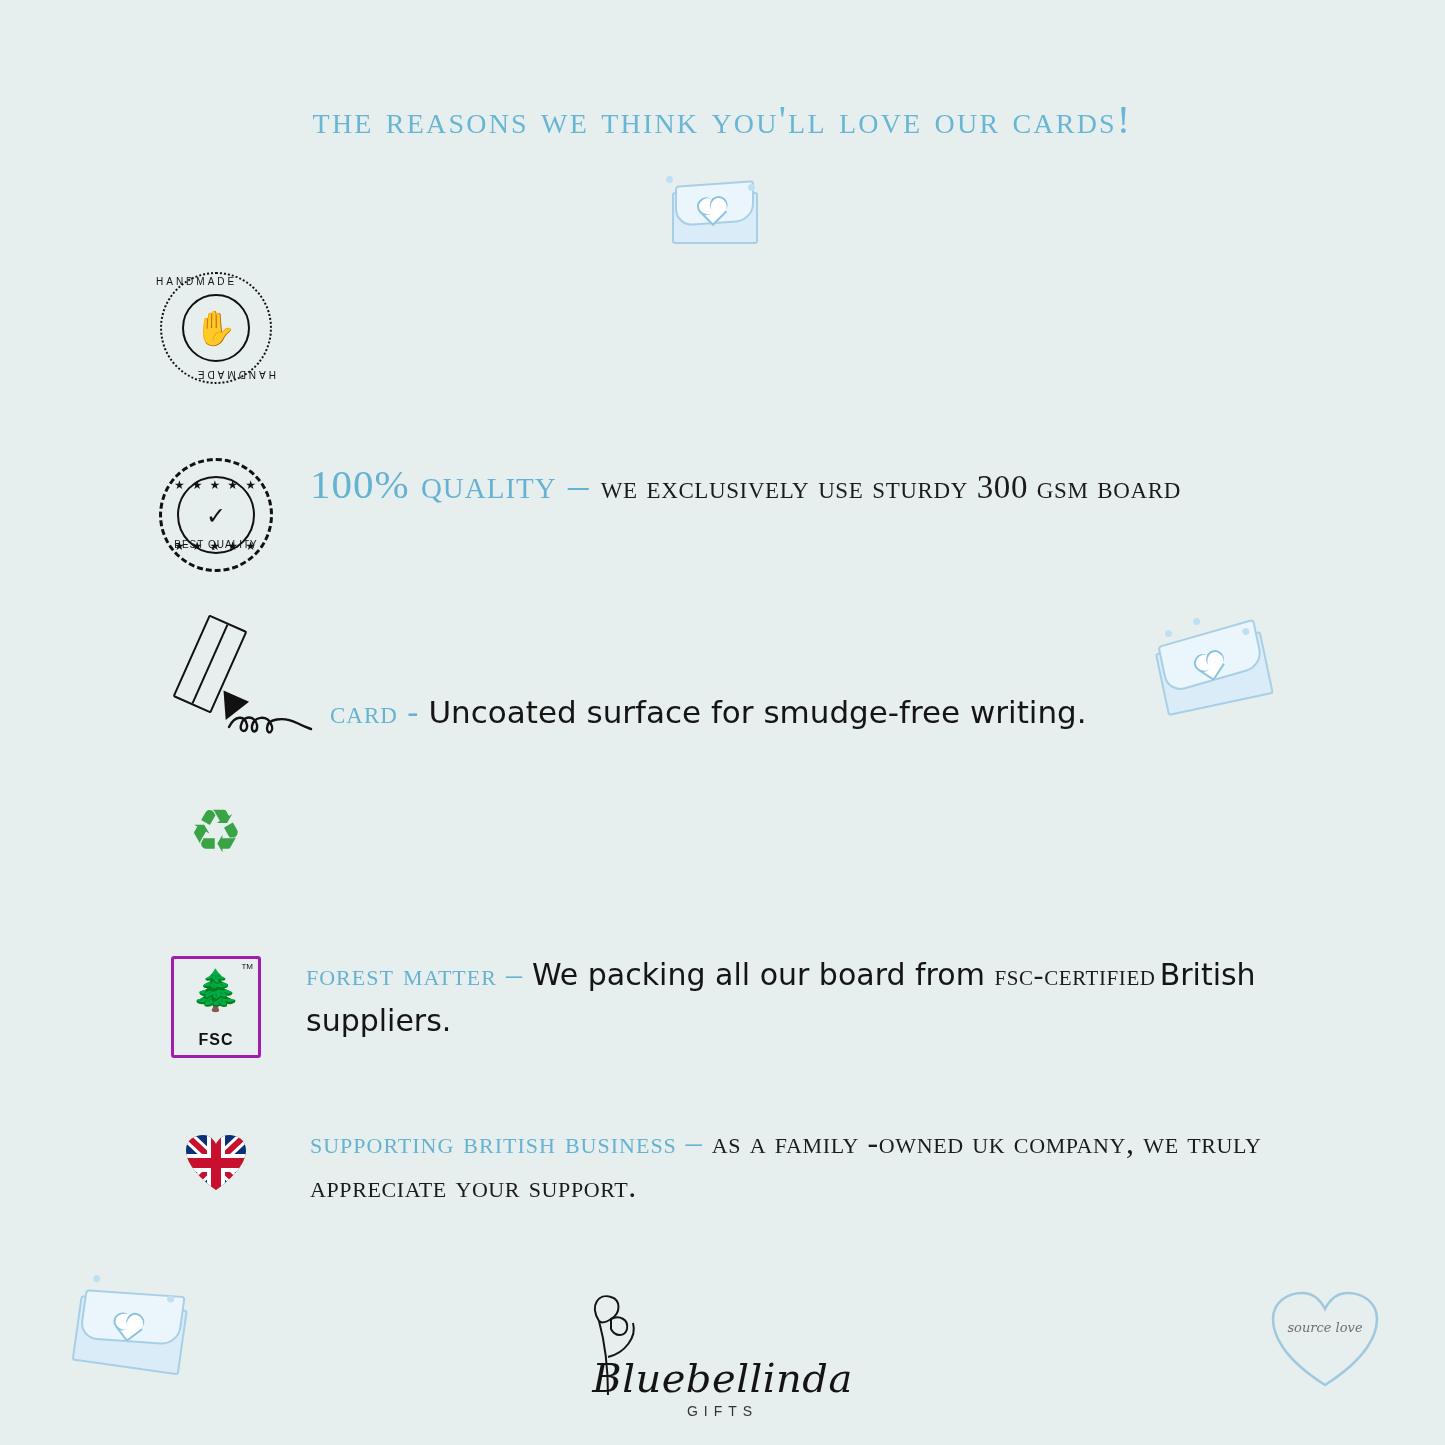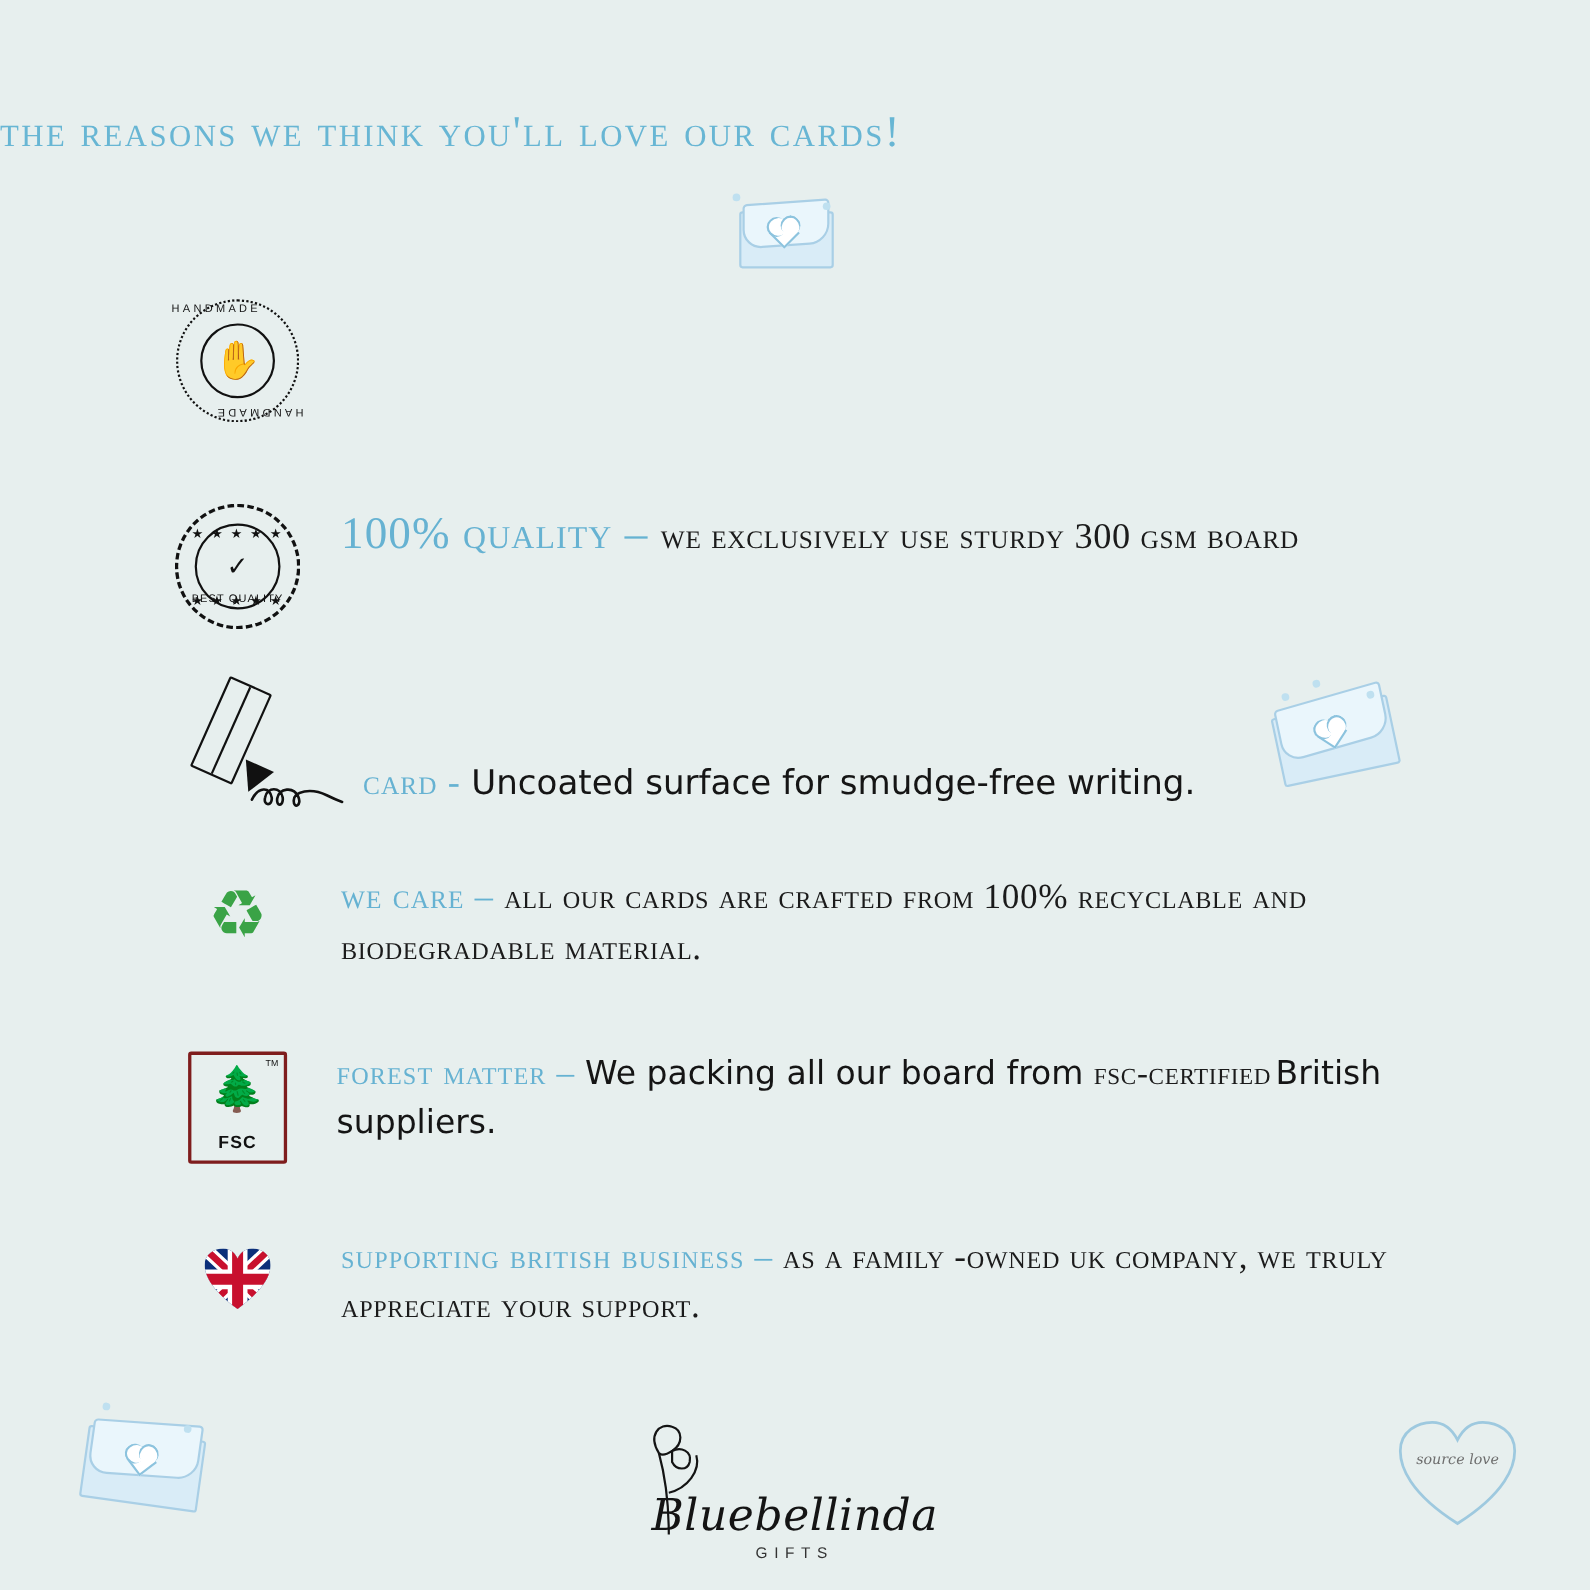--- a/index.html
+++ b/index.html
@@ -21,20 +21,21 @@
     height: 1445px;
     box-sizing: border-box;
   }
 
   
   .heading {
     position: absolute;
     top: 96px;
     left: 0;
     width: 100%;
+    text-align: center;
     color: #68b6d4;
     font-family: "Liberation Serif", serif;
     font-size: 40px;
     letter-spacing: 2.2px;
     font-variant: small-caps;
     text-transform: lowercase;
     font-weight: 400;
   }
   .heading::first-letter {
     font-size: 40px;
@@ -285,21 +286,21 @@
   #row-forest { left: 150px; top: 950px; width: 1210px; }
   #row-forest .icon-cell { width: 132px; padding-top: 6px; }
   #row-forest .text-cell { padding-left: 24px; line-height: 1.5; }
   #row-forest .label { font-size: 32px; }
   #row-forest .body-hand { font-size: 30px; }
   #row-forest .body-serif { font-size: 30px; }
 
   .fsc-icon {
     position: relative;
     width: 84px; height: 96px;
-    border: 3px solid #7f1d1d;
+    border: 3px solid #a21caf;
     border-radius: 3px;
   }
   .fsc-icon .tree {
     position: absolute;
     left: 50%; top: 12px;
     transform: translateX(-50%);
     font-size: 40px; color: #111;
     line-height: 1;
   }
   .fsc-icon .fsc-text {
@@ -455,23 +456,20 @@
       </div>
     </div>
     <div class="text-cell">
       <span class="label">Card - </span><span class="body-hand">Uncoated surface for smudge-free writing.</span>
     </div>
   </div>
 
   <div class="row" id="row-care">
     <div class="icon-cell">
       <div class="recycle-icon">♻</div>
-    </div>
-    <div class="text-cell">
-      <span class="label">We care – </span><span class="body-serif">all our cards are crafted from 100% recyclable and biodegradable material.</span>
     </div>
   </div>
 
   <div class="row" id="row-forest">
     <div class="icon-cell">
       <div class="fsc-icon">
         <div class="tm">TM</div>
         <div class="tree">🌲</div>
         <div class="fsc-text">FSC</div>
       </div>

